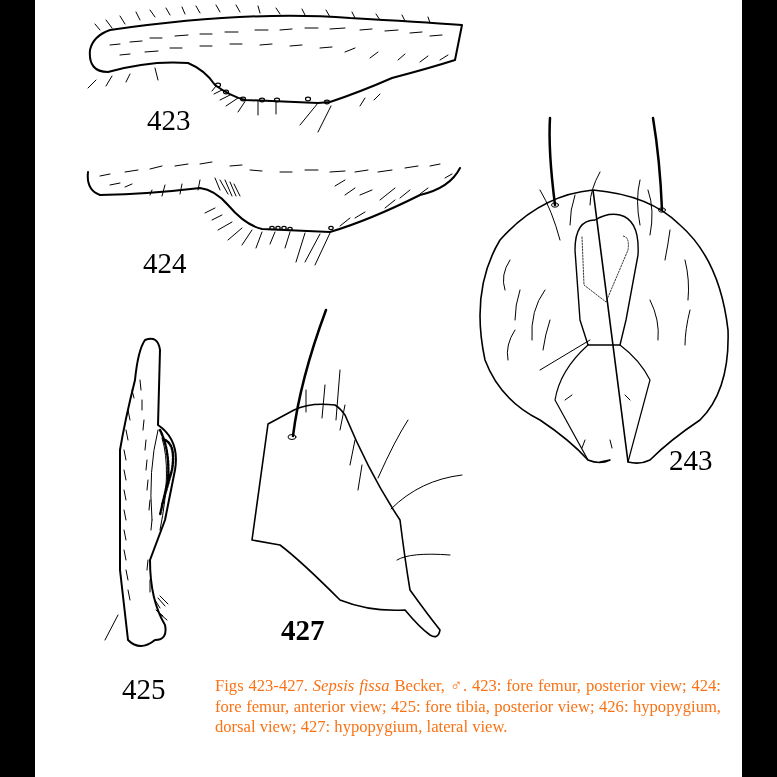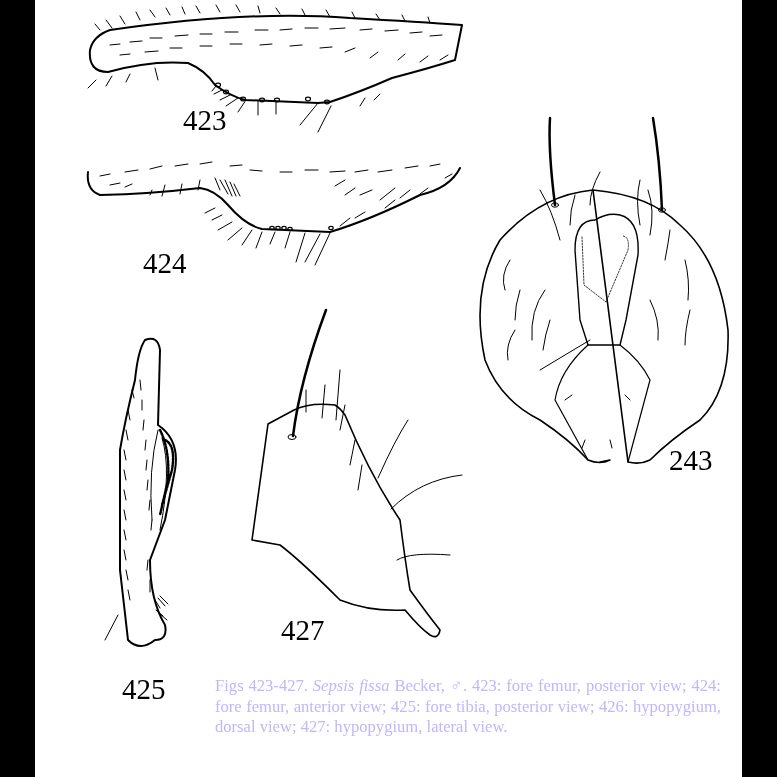--- a/index.html
+++ b/index.html
@@ -1,21 +1,21 @@
 <!DOCTYPE html>
 <html><head>
   <meta charset="utf-8">
   <style>
     html, body { margin: 0; padding: 0; }
     body { width: 777px; height: 777px; background: #000; position: relative; overflow: hidden; }
     .page { position: absolute; left: 35px; top: 0; width: 707px; height: 777px; background: #fff; }
     svg.fig { position: absolute; left: 0; top: 0; width: 777px; height: 777px; }
     .fig path, .fig line, .fig ellipse { fill: none; stroke: #000; stroke-linecap: round; stroke-linejoin: round; }
     .label { position: absolute; font-family: "Liberation Serif", "DejaVu Serif", serif; font-size: 29px; color: #000; line-height: 1; }
-    .caption { position: absolute; left: 215px; top: 676px; width: 506px; font-family: "Liberation Serif", "DejaVu Serif", serif; font-size: 16.6px; line-height: 20.5px; color: #c4b5fd; text-align: justify; }
+    .caption { position: absolute; left: 215px; top: 676px; width: 506px; font-family: "Liberation Serif", "DejaVu Serif", serif; font-size: 16.6px; line-height: 20.5px; color: #f97316; text-align: justify; }
     .caption i { font-style: italic; }
   </style>
 </head>
 <body>
 
 <div class="page"></div>
 
 <svg class="fig" viewBox="0 0 777 777">
 
   <g>
@@ -88,19 +88,19 @@
       <ellipse cx="555" cy="205" rx="3.5" ry="2.2"></ellipse>
       <ellipse cx="662" cy="210" rx="3.5" ry="2.2"></ellipse>
       <path d="M540,190 Q552,210 560,240 M575,195 Q570,210 570,225 M600,172 Q590,190 590,205 M640,180 Q635,200 640,225 M648,190 Q655,210 650,235 M670,230 Q668,245 665,260"></path>
       <path d="M510,260 Q500,275 505,290 M520,290 Q515,305 515,320 M515,330 Q505,345 508,360 M545,290 Q530,310 532,340 M550,320 Q545,335 543,350 M685,260 Q690,280 688,300 M690,310 Q685,330 685,345 M650,300 Q660,320 658,340"></path>
       <path d="M540,370 L590,340"></path>
       <path d="M565,400 L572,395 M630,400 L625,395 M585,440 L582,448 M610,440 L612,448"></path>
     </g>
   </g>
 </svg>
 
-<div class="label" style="left:147px; top:106px;margin-left:36px;">423</div>
+<div class="label" style="left:147px; top:106px;">423</div>
 <div class="label" style="left:143px; top:233px;margin-top:16px;">424</div>
 <div class="label" style="left:122px; top:675px;">425</div>
 <div class="label" style="left:669px; top:446px;">243</div>
-<div class="label" style="left:281px; top:616px;">427</div>
+<div class="label" style="left:281px; top:616px;font-weight:bold;">427</div>
 
 <div class="caption"><span>Figs 423-427. </span><i>Sepsis fissa</i><span> Becker, </span><span>♂</span><span>. 423: fore femur, posterior view; 424: fore femur, anterior view; 425: fore tibia, posterior view; 426: hypopygium, dorsal view; 427: hypopygium, lateral view.</span></div>
 
 </body></html>

